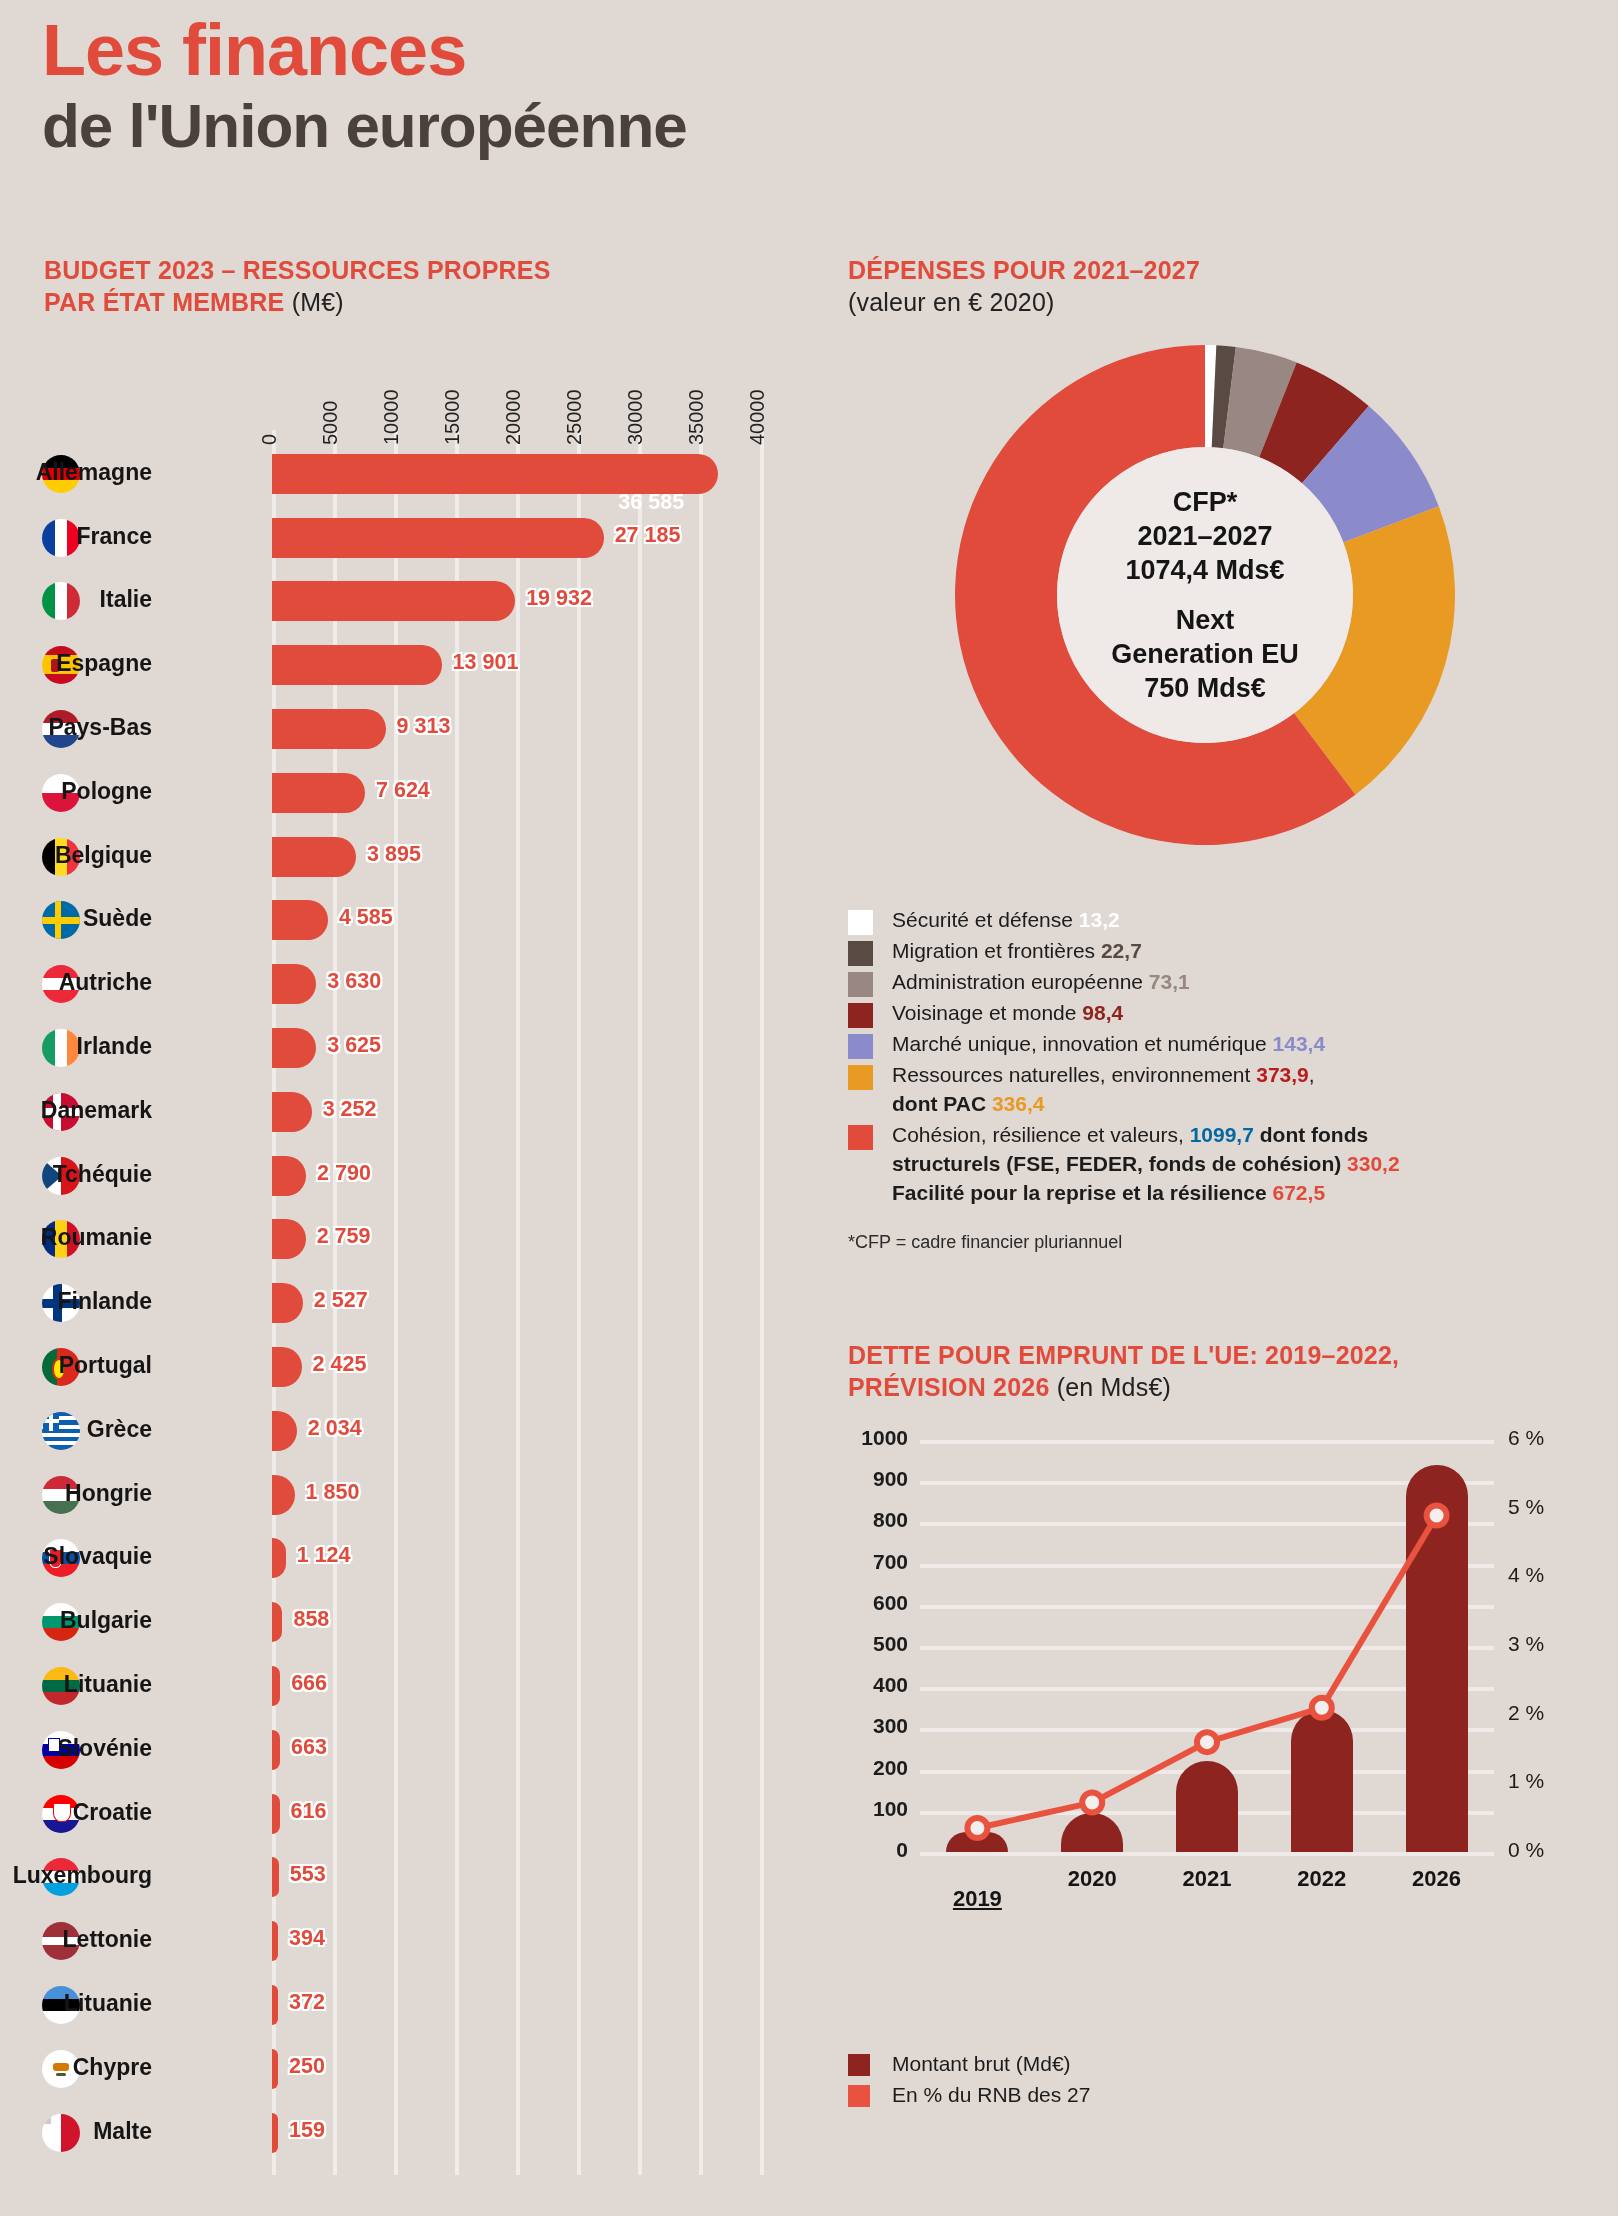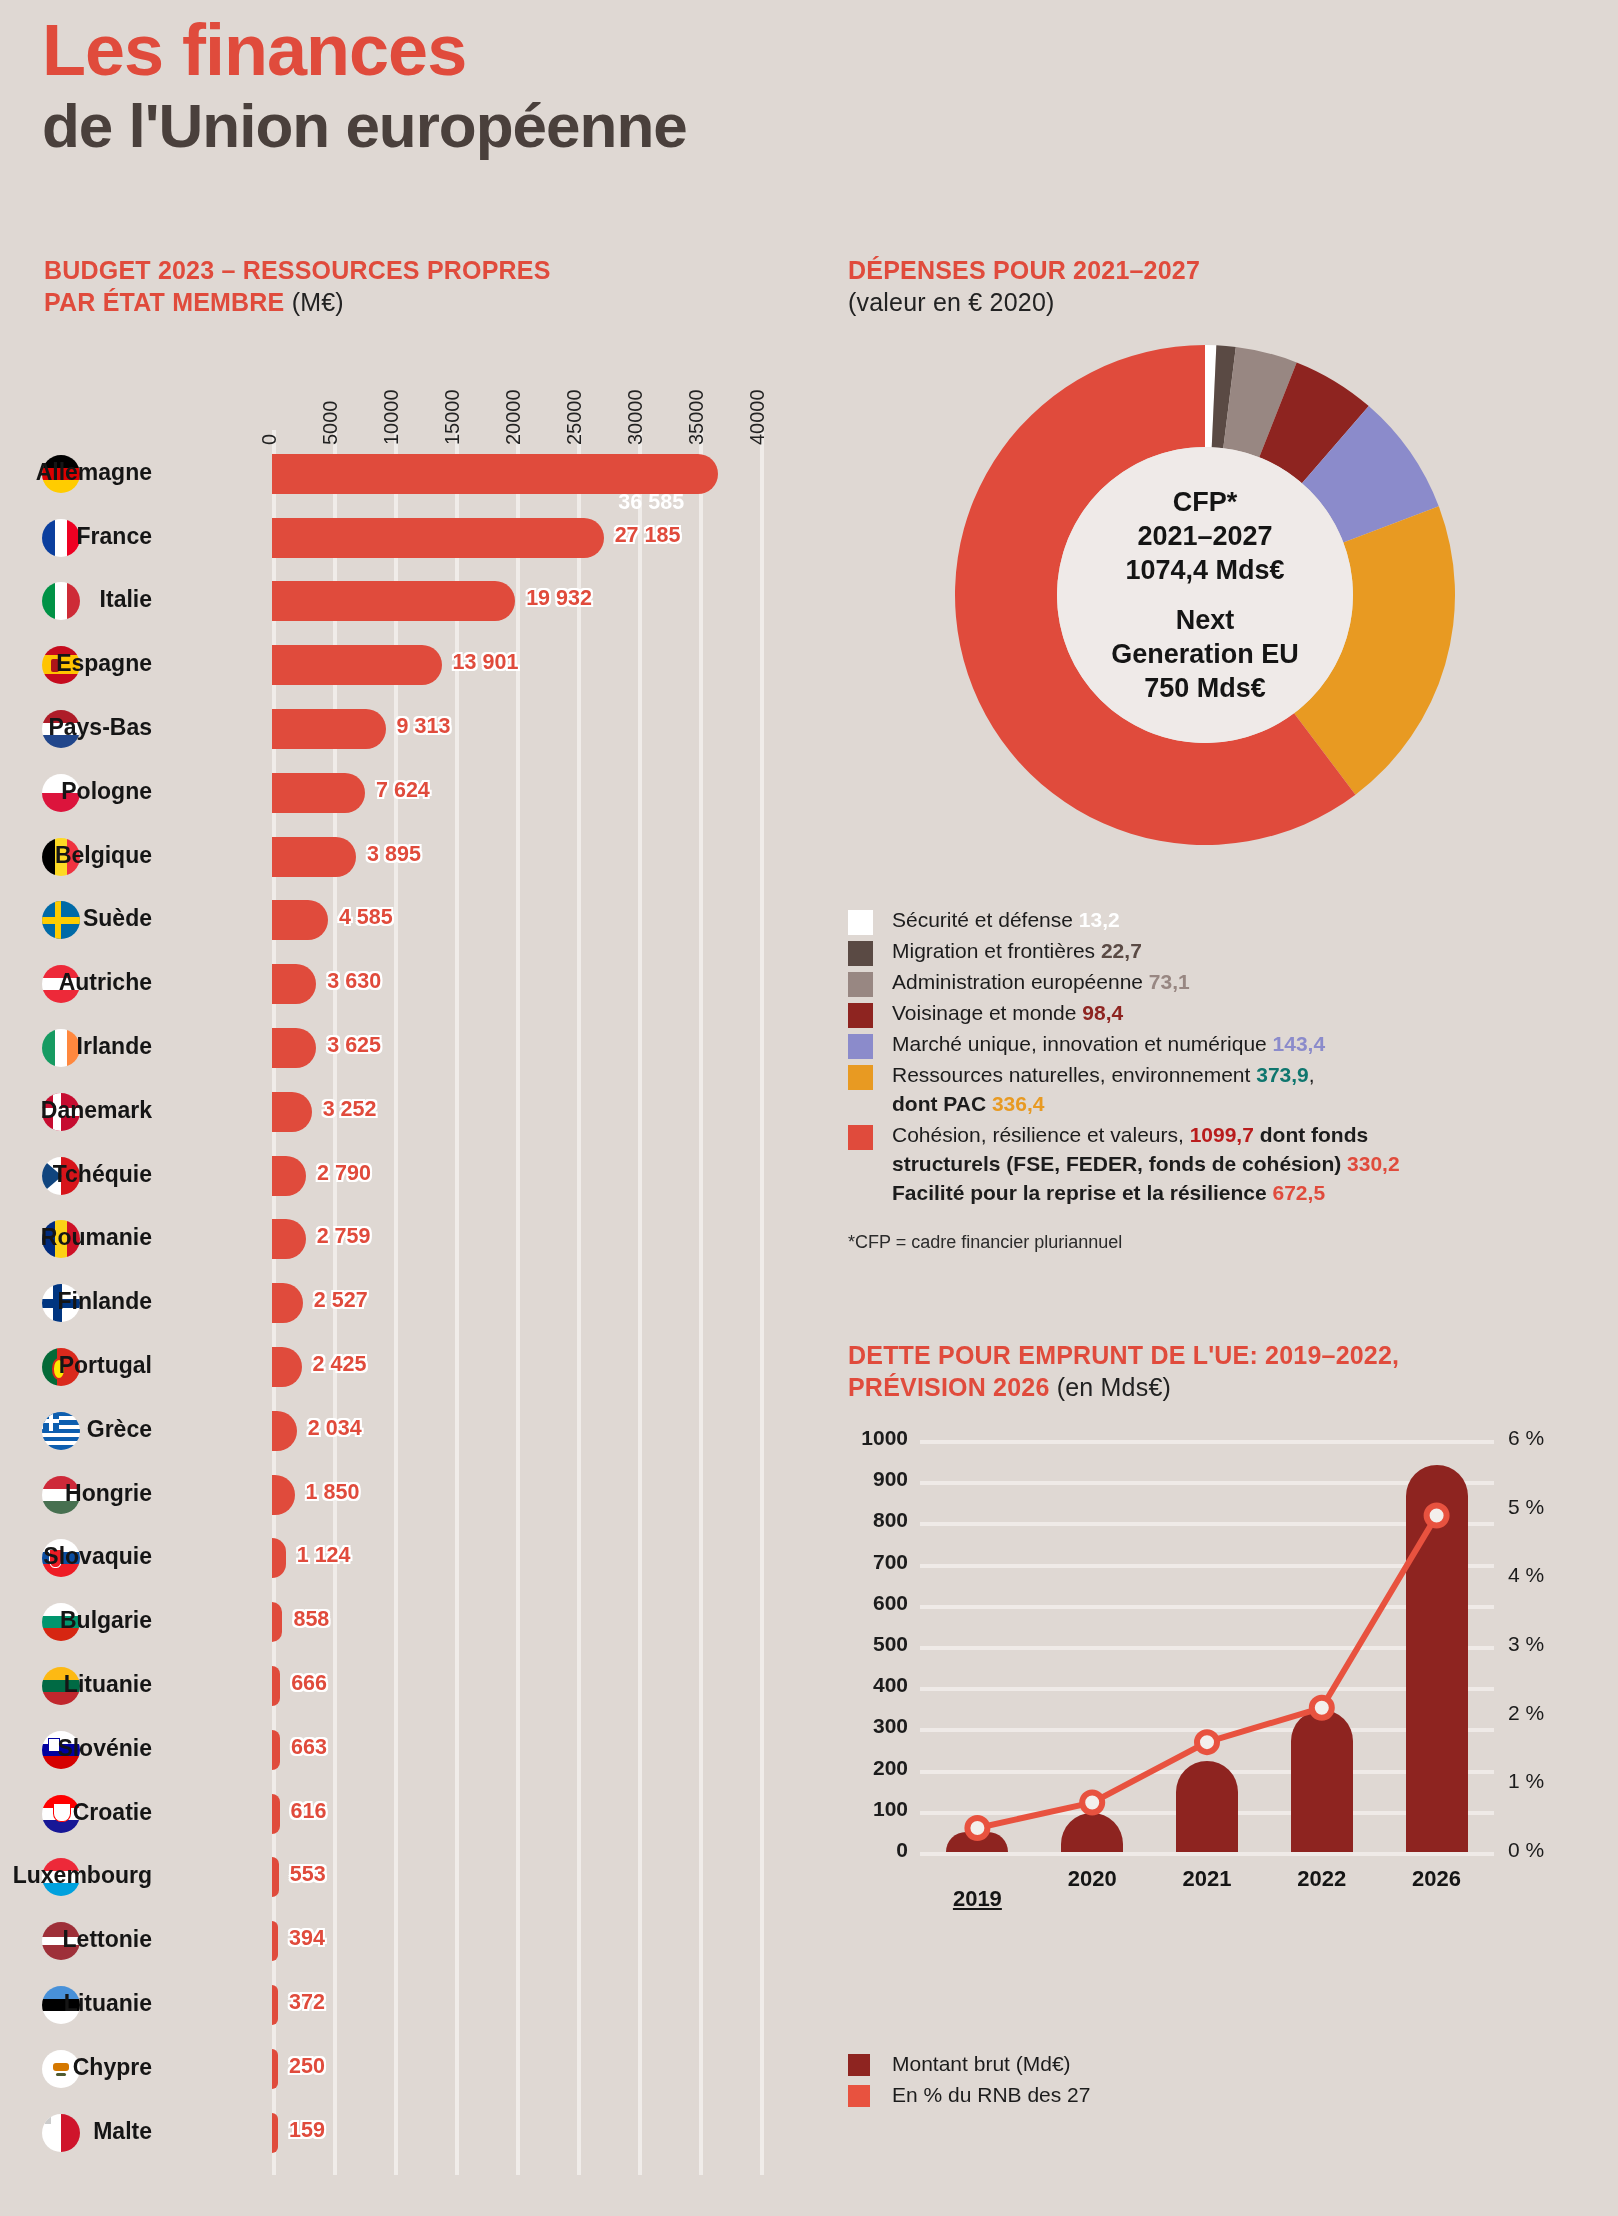--- a/index.html
+++ b/index.html
@@ -325,22 +325,22 @@
       <div>750 Mds€</div>
     </div>
   </div>
 
   <div id="donut-legend">
       <div class="lg-row"><span class="sw" style="background: rgb(255, 255, 255);"></span><span>Sécurité et défense <span class="lg-val" style="color:#ffffff">13,2</span></span></div>
       <div class="lg-row"><span class="sw" style="background: rgb(90, 74, 68);"></span><span>Migration et frontières <span class="lg-val" style="color:#5a4a44">22,7</span></span></div>
       <div class="lg-row"><span class="sw" style="background: rgb(152, 135, 130);"></span><span>Administration européenne <span class="lg-val" style="color:#988782">73,1</span></span></div>
       <div class="lg-row"><span class="sw" style="background: rgb(142, 36, 32);"></span><span>Voisinage et monde <span class="lg-val" style="color:#8e2420">98,4</span></span></div>
       <div class="lg-row"><span class="sw" style="background: rgb(139, 139, 203);"></span><span>Marché unique, innovation et numérique <span class="lg-val" style="color:#8b8bcb">143,4</span></span></div>
-      <div class="lg-row"><span class="sw" style="background: rgb(232, 154, 34);"></span><span>Ressources naturelles, environnement <span class="lg-val" style="color:#0f766e">373,9</span>,<br><b>dont PAC <span style="color:#e89a22">336,4</span></b></span></div>
-      <div class="lg-row"><span class="sw" style="background: rgb(224, 75, 60);"></span><span>Cohésion, résilience et valeurs, <span class="lg-val" style="color:#b91c1c">1099,7</span> <b>dont fonds<br>structurels (FSE, FEDER, fonds de cohésion) <span style="color:#e04b3c">330,2</span><br>Facilité pour la reprise et la résilience <span style="color:#e04b3c">672,5</span></b></span></div>
+      <div class="lg-row"><span class="sw" style="background: rgb(232, 154, 34);"></span><span>Ressources naturelles, environnement <span class="lg-val" style="color:#b91c1c">373,9</span>,<br><b>dont PAC <span style="color:#e89a22">336,4</span></b></span></div>
+      <div class="lg-row"><span class="sw" style="background: rgb(224, 75, 60);"></span><span>Cohésion, résilience et valeurs, <span class="lg-val" style="color:#0369a1">1099,7</span> <b>dont fonds<br>structurels (FSE, FEDER, fonds de cohésion) <span style="color:#e04b3c">330,2</span><br>Facilité pour la reprise et la résilience <span style="color:#e04b3c">672,5</span></b></span></div>
     </div>
   <div class="footnote">*CFP = cadre financier pluriannuel</div>
 
   <div id="debt">
       <div class="hgrid" style="top: 422px;"></div>
       <div class="ylab" style="top: 408px;">0</div>
       <div class="hgrid" style="top: 380.8px;"></div>
       <div class="ylab" style="top: 366.8px;">100</div>
       <div class="hgrid" style="top: 339.6px;"></div>
       <div class="ylab" style="top: 325.6px;">200</div>

